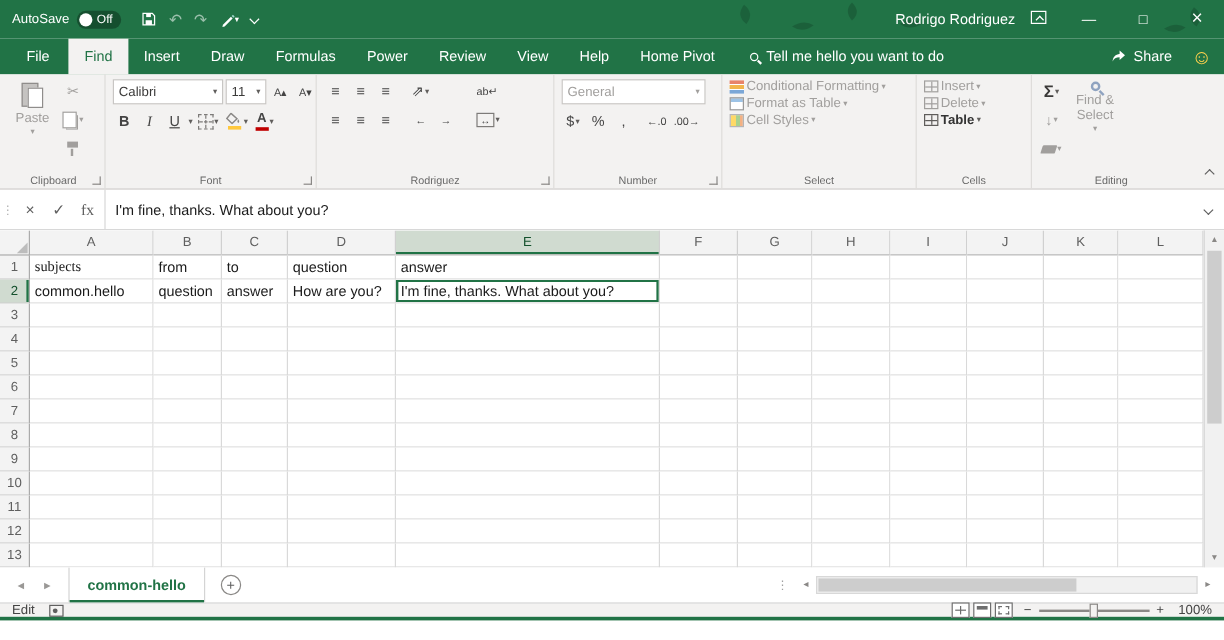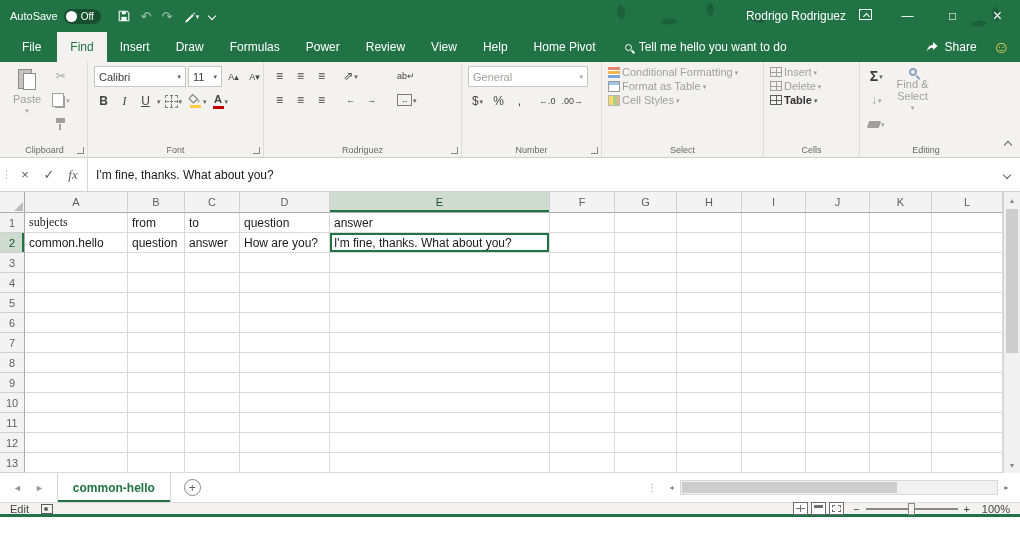--- a/index.html
+++ b/index.html
@@ -84,21 +84,21 @@
   .i-search::after{content:"";position:absolute;width:2px;height:5px;background:#8fa3c0;transform:rotate(-45deg);left:6px;top:5px}
   .sum{font-size:14px;font-weight:600;color:#3b3a39}
   .ribbon-collapse{position:absolute;right:9px;bottom:6px}
 
   
   .fbar{height:34px;background:#fff;border-bottom:1px solid #cfcfcf;display:flex;align-items:stretch;font-size:12px;color:#444;flex:none}
   .namebox{width:106px;display:flex;align-items:center;justify-content:space-between;padding:0 7px 0 10px;border-right:1px solid #d8d8d8}
   .fhandle{width:13px;display:flex;align-items:center;justify-content:center;color:#b0b0b0;font-size:10px}
   .fbtns{display:flex;align-items:center;border-right:1px solid #d8d8d8;padding-right:2px}
   .fbtn{width:24px;height:100%;display:flex;align-items:center;justify-content:center;color:#5f5f5f;font-size:13px}
-  .fx{font-family:"Liberation Serif",serif;font-style:italic}
+  .fx{font-family:"Liberation Serif",serif;}
   .fvalue{flex:1;display:flex;align-items:center;padding-left:8px;color:#1a1a1a}
   .fexpand{width:26px;display:flex;align-items:center;justify-content:center}
 
   
   .gridwrap{height:281px;display:flex;background:#fff;flex:none}
   #sheet-grid{flex:1;overflow:hidden}
   .ghr{display:flex;height:21px}
   .gcorner{width:25px;flex:none;background:#f3f3f3;border-right:1px solid #ababab;border-bottom:1px solid #ababab;position:relative}
   .gcorner::after{content:"";position:absolute;right:1px;bottom:1px;border-left:9px solid transparent;border-bottom:9px solid #bdbdbd}
   .gch{height:21px;flex:none;background:#f3f3f3;border-right:1px solid #d0d0d0;border-bottom:1px solid #ababab;display:flex;align-items:center;justify-content:center;font-size:11px;color:#5f5f5f}

